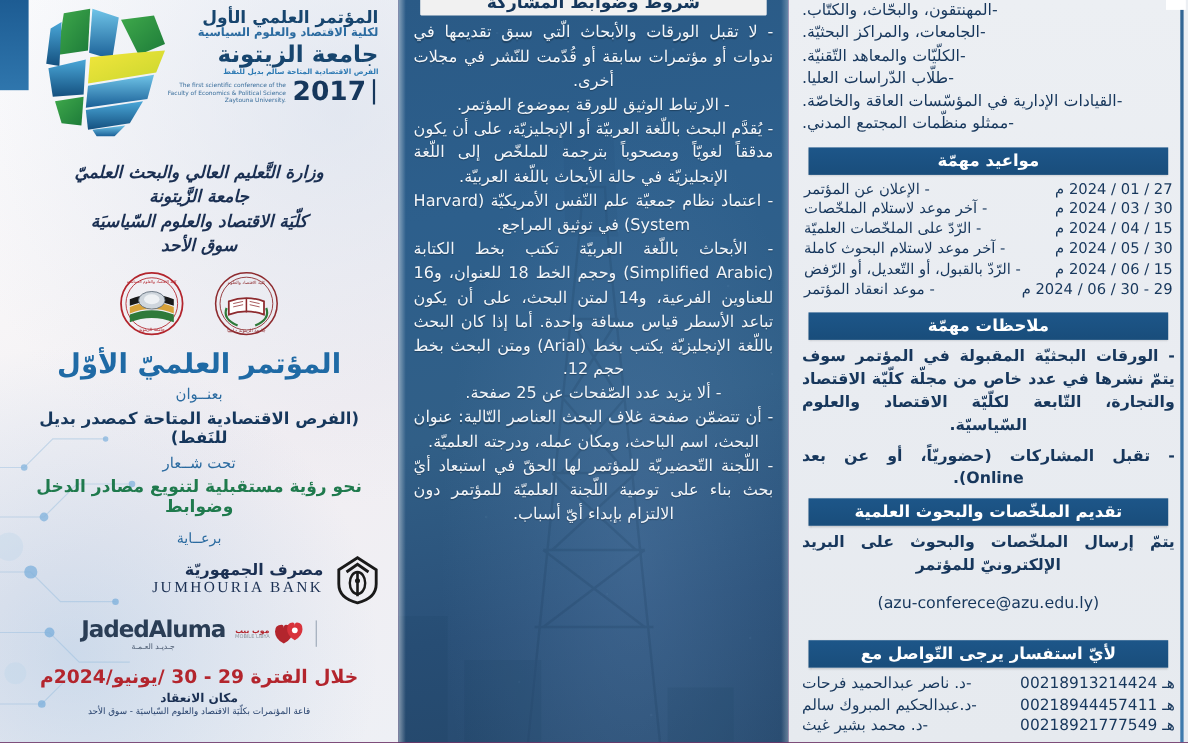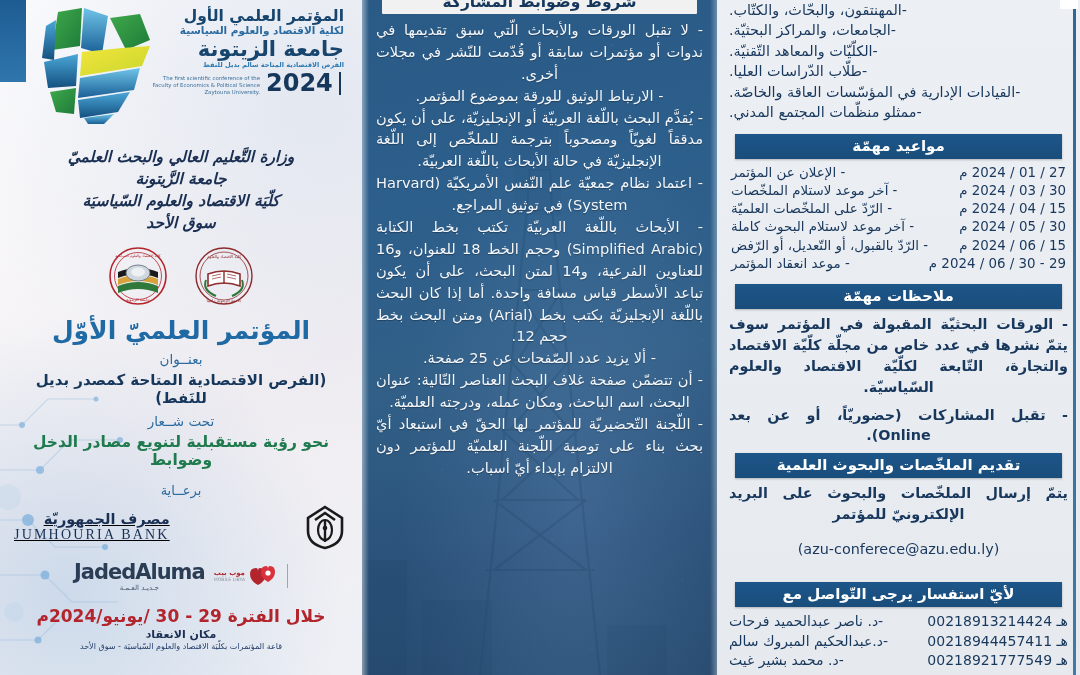--- a/index.html
+++ b/index.html
@@ -43,21 +43,21 @@
 
   .seals{display:flex;justify-content:center;align-items:center;gap:26px;margin-top:8px;height:68px;}
   .seal{width:60px;height:60px;}
 
   .conf-title{font-size:25px;font-weight:bold;color:#1f6aa5;margin-top:6px;direction:rtl;}
   .sub-lbl{font-size:13.5px;color:#2b6ba0;margin-top:6px;letter-spacing:3px;direction:rtl;}
   .conf-sub{font-size:15px;font-weight:bold;color:#16375c;margin-top:4px;direction:rtl;}
   .conf-motto{font-size:15.5px;font-weight:bold;color:#1f7a4d;margin-top:4px;direction:rtl;}
 
   .spons-lbl{font-size:13px;color:#2b6ba0;margin-top:14px;letter-spacing:2px;direction:rtl;}
-  .spons1{display:flex;align-items:center;justify-content:space-between;gap:8px;margin-top:6px;text-decoration:underline;}
+  .spons1{display:flex;align-items:center;justify-content:flex-start;gap:8px;margin-top:6px;}
   .spons1 .txt{text-align:right;direction:rtl;}
   .spons1 .ar{font-size:14.5px;font-weight:bold;color:#1a2f52;letter-spacing:1px;}
   .spons1 .en{font-family:"Liberation Serif","DejaVu Serif",serif;font-size:14px;letter-spacing:2.2px;color:#1a2f52;}
   .spons2{display:flex;align-items:center;justify-content:center;gap:9px;margin-top:10px;}
   .jal{font-size:21px;font-weight:bold;color:#2a3d55;letter-spacing:-1px;direction:ltr;}
   .jal small{display:block;font-size:7px;letter-spacing:3px;text-align:center;color:#4a5a70;font-weight:normal;}
   .mbz{display:flex;align-items:center;gap:3px;border-right:1px solid #9aa6b5;padding-right:9px;}
   .mbz .t{font-size:7px;color:#b3252d;font-weight:bold;line-height:1.2;direction:rtl;}
   .mbz .t small{display:block;font-size:4.6px;color:#8d949c;font-weight:normal;}
 
@@ -184,21 +184,21 @@
           <path d="M28 86 L54 82 L52 108 L34 106 Z" fill="url(#g1)"></path>
           <path d="M56 94 L108 86 L96 106 L58 112 Z" fill="url(#g4)"></path>
           <path d="M62 112 L92 108 L82 118 L66 118 Z" fill="url(#g2)"></path>
         </svg>
         <div class="logo-type">
           <div class="lt1">المؤتمر العلمي الأول</div>
           <div class="lt2">لكلية الاقتصاد والعلوم السياسية</div>
           <div class="lt3">جامعة الزيتونة</div>
           <div class="lt4">الفرص الاقتصادية المتاحة سالم بديل للنفط</div>
           <div class="lt5row">
-            <div class="yr">2024</div>
+            <div class="yr">2017</div>
             <div class="lt5">The first scientific conference of the Faculty of Economics &amp; Political Science Zaytouna University.</div>
           </div>
         </div>
       </div>
 
       <div class="ministry">
         <div>وزارة التَّعليم العالي والبحث العلميّ</div>
         <div>جامعة الزَّيتونة</div>
         <div>كلّيَة الاقتصاد والعلوم السّياسيَة</div>
         <div>سوق الأحد</div>

